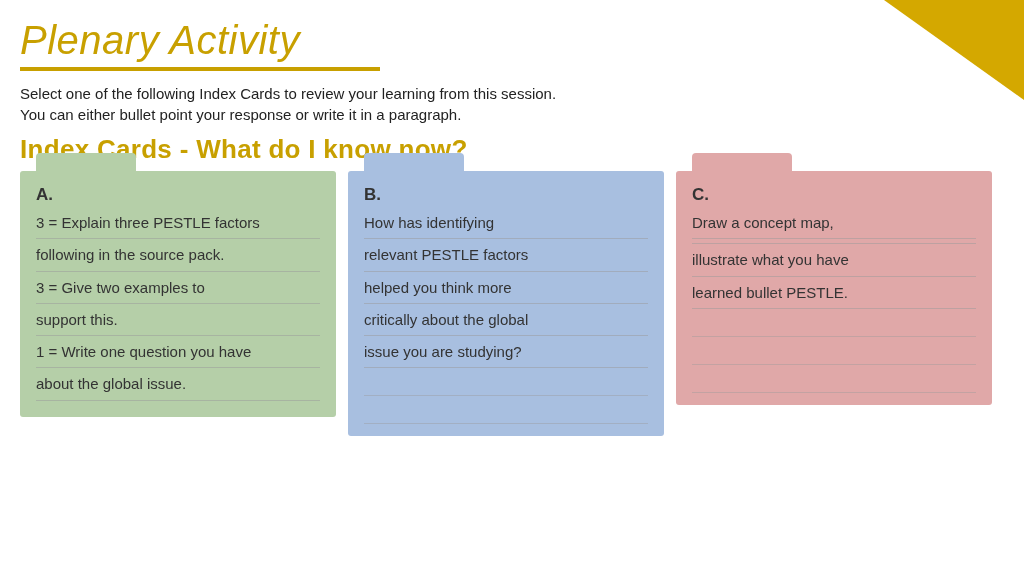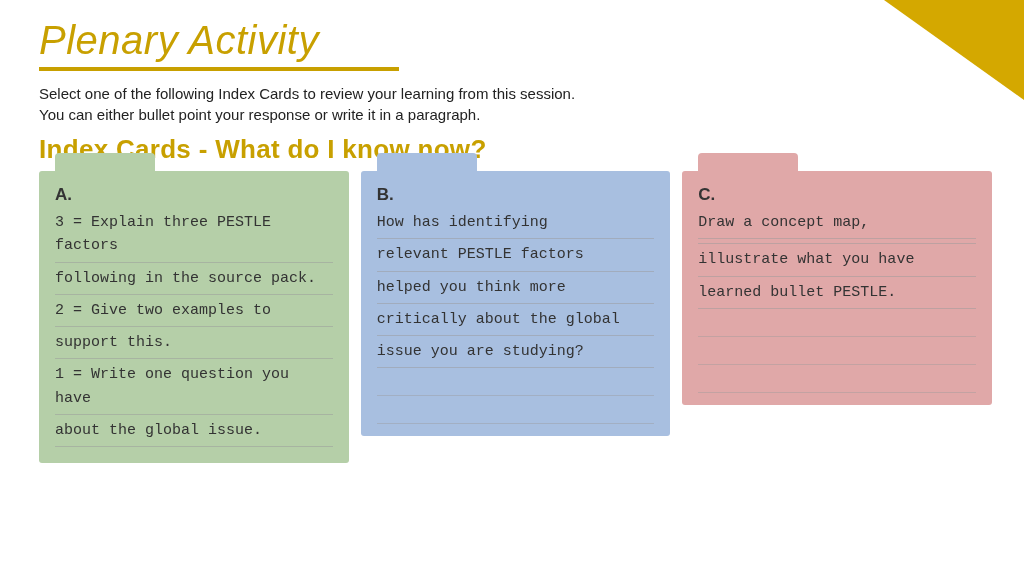--- a/index.html
+++ b/index.html
@@ -8,21 +8,21 @@
       background: #fff;
       width: 1024px;
       height: 576px;
       overflow: hidden;
       position: relative;
     }
 
     .page {
       width: 1024px;
       height: 576px;
-      padding: 18px 32px 16px 39px;
+      padding: 18px 32px 16px 20px;
       position: relative;
     }
     .triangle-shape {
       position: absolute;
       top: 0;
       right: 0;
       width: 140px;
       height: 100px;
       overflow: hidden;
     }
@@ -124,21 +124,20 @@
       font-size: 17px;
       font-weight: bold;
       color: #333;
       margin-bottom: 6px;
     }
 
     .card-text {
       font-size: 15px;
       color: #333;
       line-height: 1.55;
-      font-family: Liberation Mono, monospace;
     }
 
     .card-line {
       border: none;
       border-bottom: 1.5px solid #999;
       margin: 4px 0;
       opacity: 0.5;
     }
 
     
@@ -172,21 +171,21 @@
 
   <div class="cards-container">
 
     <div class="card card-a">
       <div class="card-letter">A.</div>
       <div class="card-text">
         <div>3 = Explain three PESTLE factors</div>
         <hr class="card-line">
         <div>following in the source pack.</div>
         <hr class="card-line">
-        <div>2 = Give two examples to</div>
+        <div>3 = Give two examples to</div>
         <hr class="card-line">
         <div>support this.</div>
         <hr class="card-line">
         <div>1 = Write one question you have</div>
         <hr class="card-line">
         <div>about the global issue.</div>
         <hr class="card-line">
       </div>
     </div>
 

